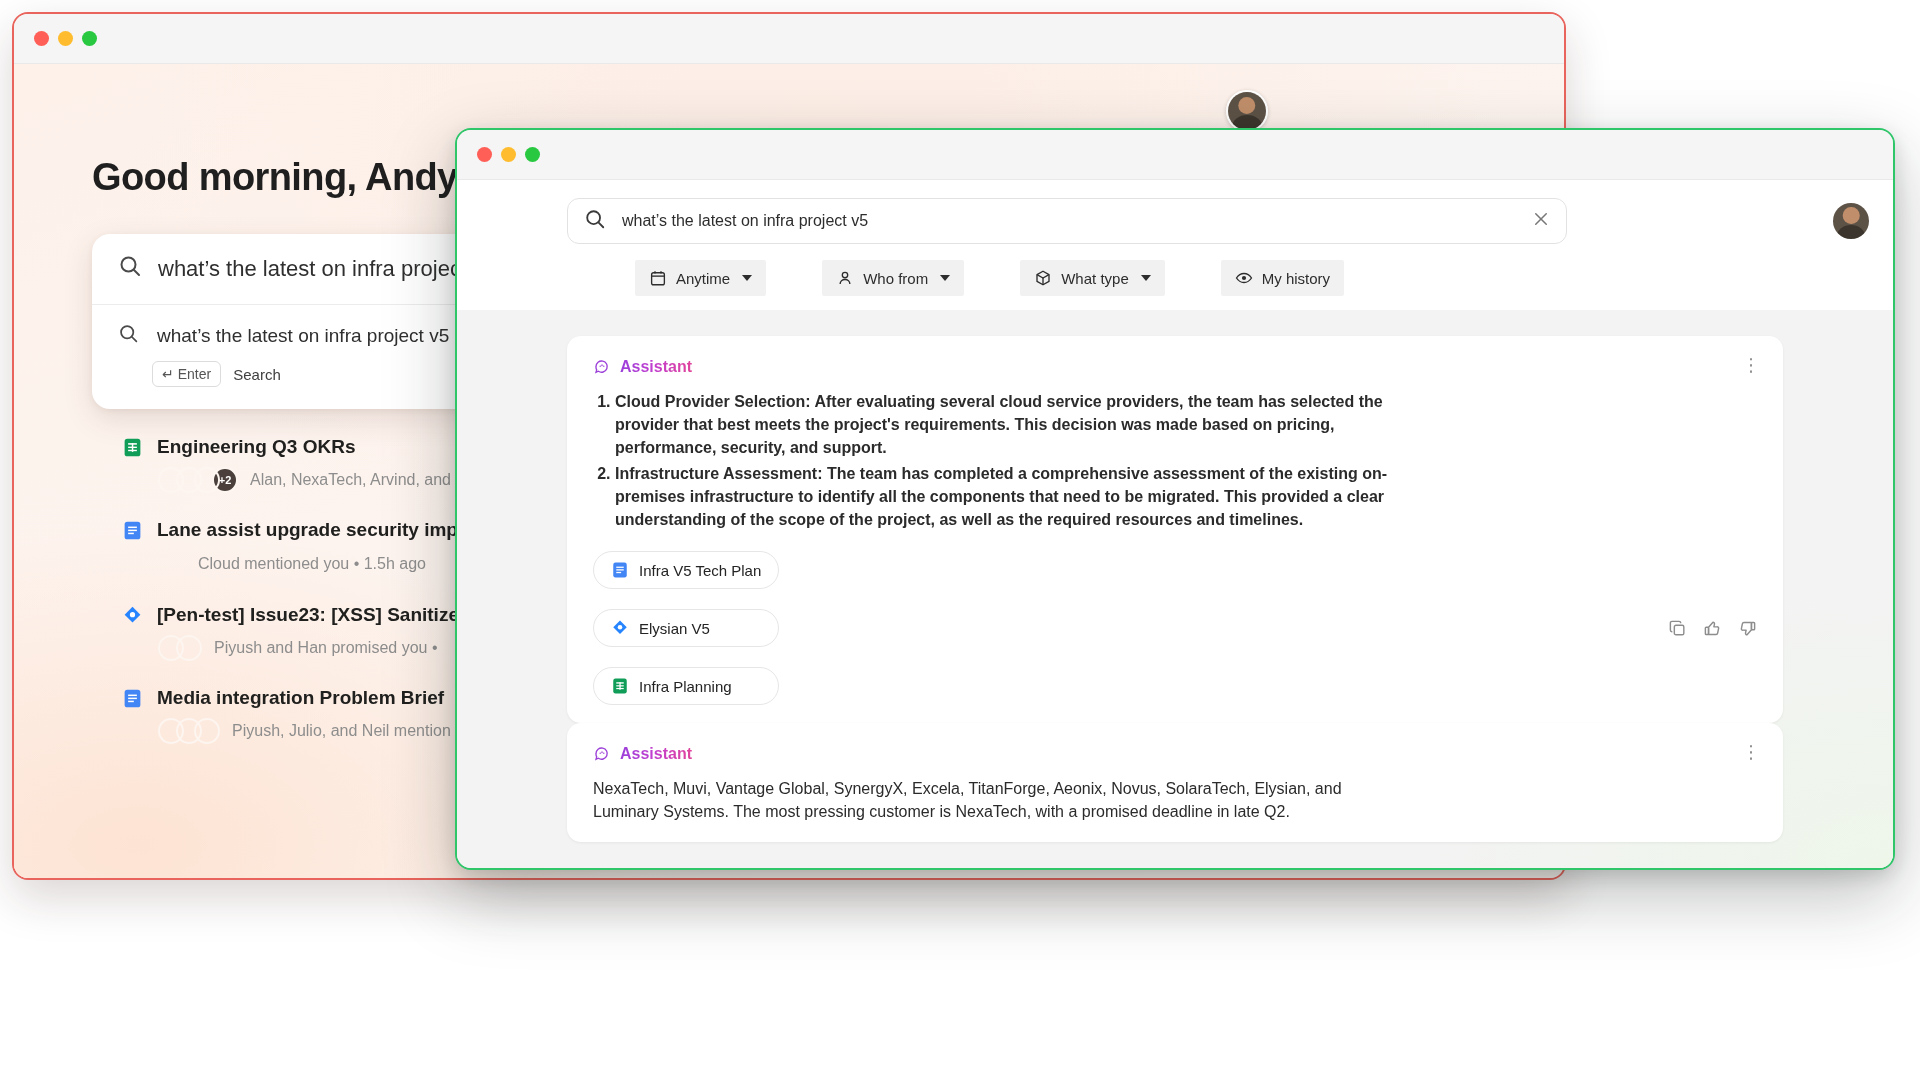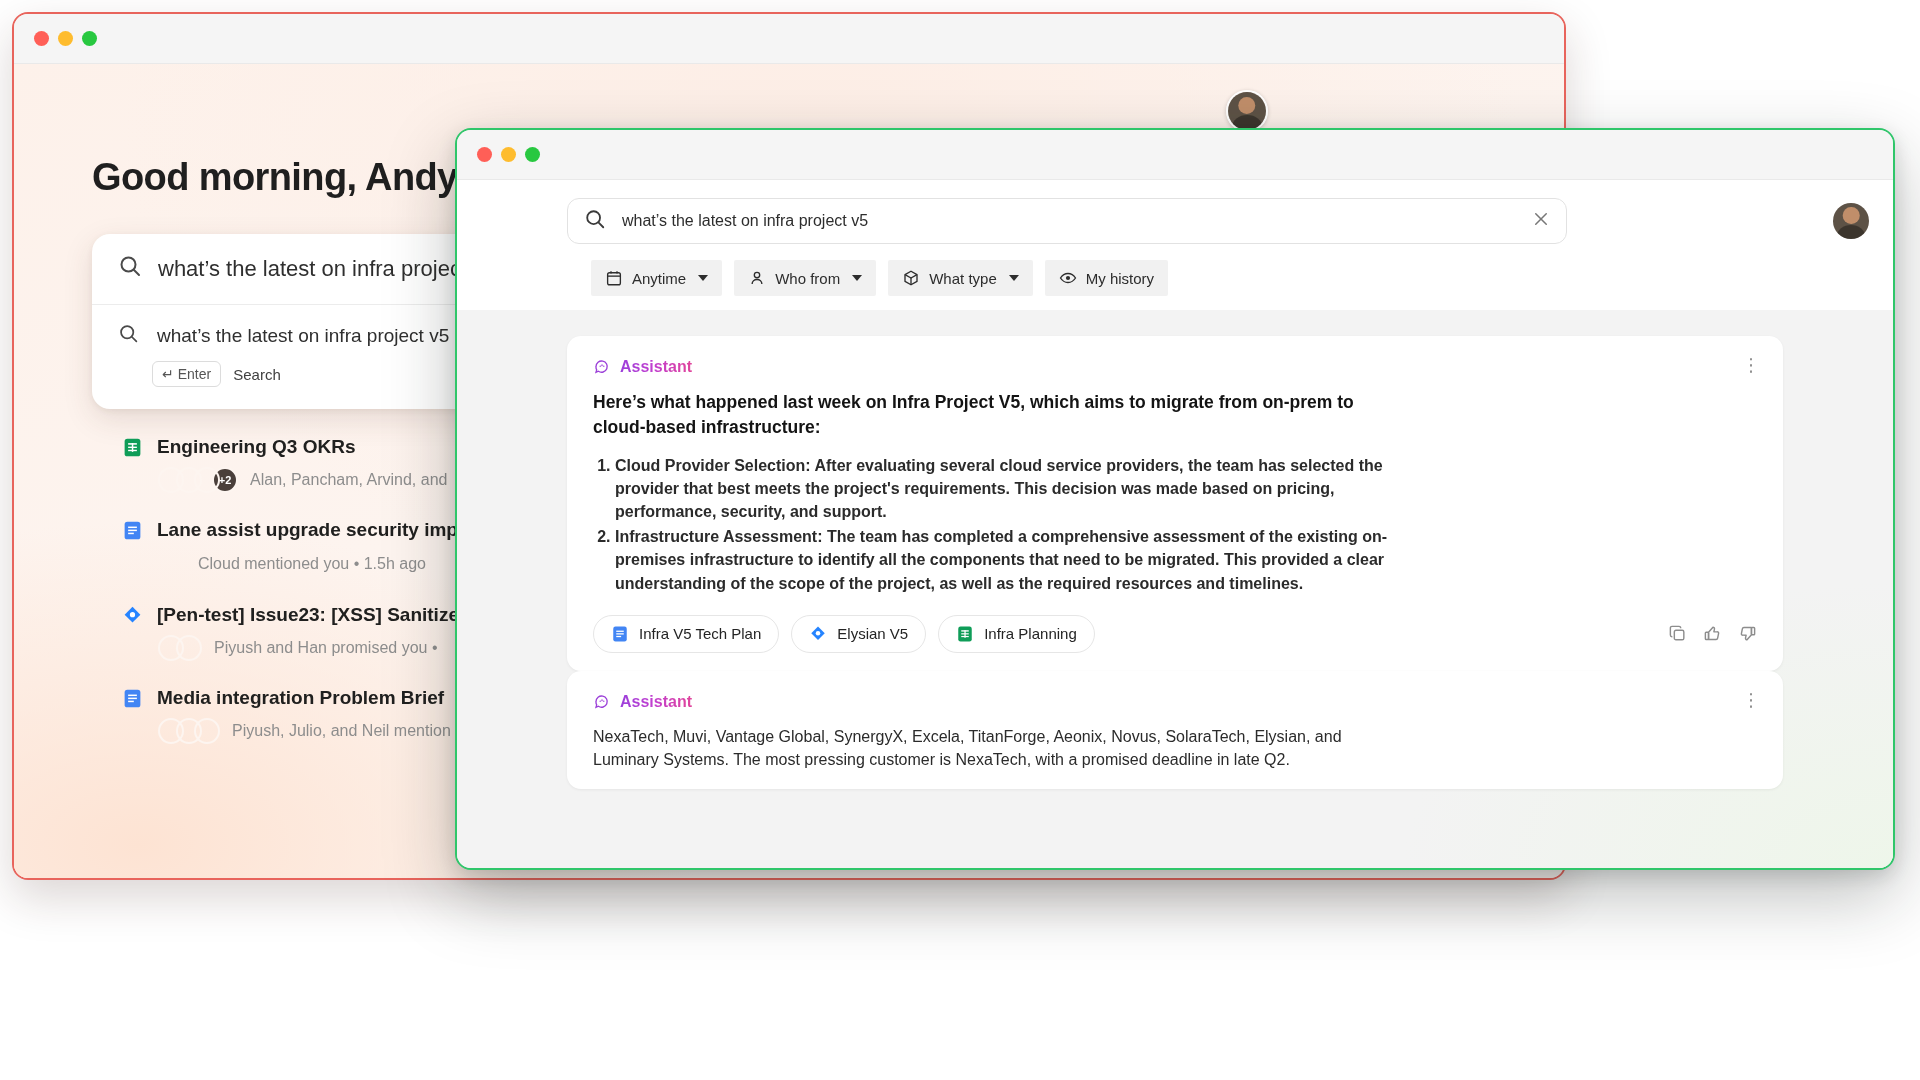--- a/index.html
+++ b/index.html
@@ -150,21 +150,21 @@
   .front-avatar {
     width: 36px; height: 36px; border-radius: 50%;
     overflow: hidden; margin-left: auto; flex: 0 0 auto;
   }
   .chips-row {
     display: flex; gap: 12px; margin-top: 16px; margin-left: 110px;
   }
   .chip {
     height: 36px; background: #f1f1f1; border-radius: 2px;
     display: flex; align-items: center; gap: 9px;
-    padding: 0 14px; font-size: 15px; color: #2d2d2d;
+    padding: 0 14px; font-size: 15px; color: #2d2d2d; margin-left: 44px;
   }
   .caret { width: 0; height: 0; border-left: 5px solid transparent;
            border-right: 5px solid transparent; border-top: 6px solid #2d2d2d;
            margin-left: 3px; }
 
   .convo {
     flex: 1; overflow: hidden; padding: 26px 110px 0 110px;
   }
   .card {
     background: #ffffff; border-radius: 14px;
@@ -193,21 +193,21 @@
     font-size: 16px; color: #2b2b2b; line-height: 1.45;
     margin-bottom: 2px; max-width: 790px;
   }
   .body-text {
     margin-top: 14px; font-size: 16px; color: #2b2b2b; line-height: 1.45;
     max-width: 800px;
   }
   .card-foot {
     display: flex; align-items: center; margin-top: 20px;
   }
-  .src-chips { display: flex; gap: 12px; }
+  .src-chips { display: flex; gap: 20px; flex-direction: column; }
   .src-chip {
     height: 38px; border: 1px solid #e6e6e6; border-radius: 20px;
     display: flex; align-items: center; gap: 10px;
     padding: 0 17px; font-size: 15px; color: #242424; background:#fff;
   }
   .feedback { display: flex; gap: 16px; margin-left: auto; color: #8d8d8d; }
   .feedback svg { display:block; }
 
   .user-row {
     display: flex; justify-content: flex-end; align-items: center;
@@ -305,21 +305,21 @@
             </svg>
             <span>Engineering Q3 OKRs</span>
           </div>
           <div class="res-meta">
             <span class="facepile">
               <span class="fp"><span class="face f1"></span></span>
               <span class="fp"><span class="face f2"></span></span>
               <span class="fp"><span class="face f3"></span></span>
               <span class="fp-more">+2</span>
             </span>
-            <span>Alan, Pancham, Arvind, and</span>
+            <span>Alan, NexaTech, Arvind, and</span>
           </div>
         </div>
 
         <div class="res-item">
           <div class="res-title">
             <svg class="ic ic-lg" viewBox="0 0 24 24">
               <rect x="3" y="2" width="18" height="20" rx="3" fill="#4285f4"></rect>
               <rect x="7" y="7.5" width="10" height="1.7" fill="#fff"></rect>
               <rect x="7" y="11" width="10" height="1.7" fill="#fff"></rect>
               <rect x="7" y="14.5" width="6.5" height="1.7" fill="#fff"></rect>
@@ -448,21 +448,20 @@
           <div class="kebab">⋮</div>
           <div class="assistant-tag">
             <svg class="ic" viewBox="0 0 24 24" fill="none" stroke="#9b3fd8" stroke-width="1.8">
               <path d="M4 11.5a7.5 7.5 0 1 1 3.2 6.1L4 19l.9-3.1a7.4 7.4 0 0 1-.9-4.4Z"></path>
               <circle cx="9.6" cy="11" r="0.9" fill="#9b3fd8" stroke="none"></circle>
               <circle cx="14.4" cy="11" r="0.9" fill="#9b3fd8" stroke="none"></circle>
               <path d="M12 7.6 12.5 9.1 14 9.6 12.5 10.1 12 11.6 11.5 10.1 10 9.6 11.5 9.1Z" fill="#9b3fd8" stroke="none"></path>
             </svg>
             <span>Assistant</span>
           </div>
-          <div class="lede">Here’s what happened last week on Infra Project V5, which aims to migrate from on-prem to cloud-based infrastructure:</div>
           <ol class="olist">
             <li>Cloud Provider Selection: After evaluating several cloud service providers, the team has selected the provider that best meets the project's requirements. This decision was made based on pricing, performance, security, and support.</li>
             <li>Infrastructure Assessment: The team has completed a comprehensive assessment of the existing on-premises infrastructure to identify all the components that need to be migrated. This provided a clear understanding of the scope of the project, as well as the required resources and timelines.</li>
           </ol>
           <div class="card-foot">
             <div class="src-chips">
               <div class="src-chip">
                 <svg class="ic" viewBox="0 0 24 24">
                   <rect x="3" y="2" width="18" height="20" rx="3" fill="#4285f4"></rect>
                   <rect x="7" y="7.5" width="10" height="1.7" fill="#fff"></rect>

